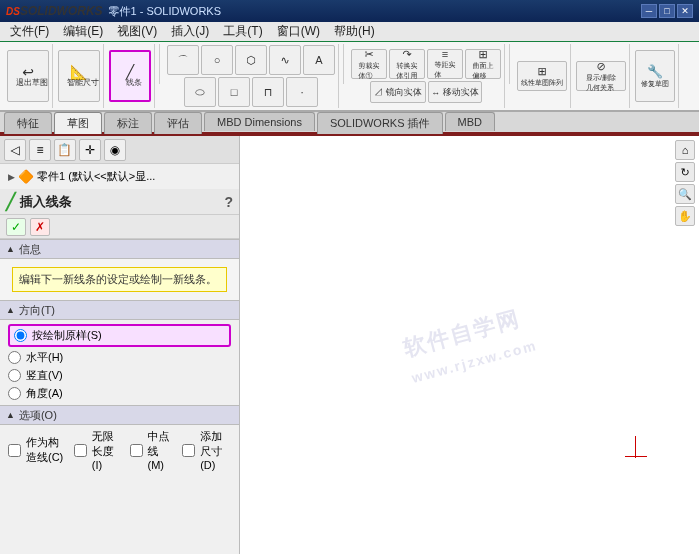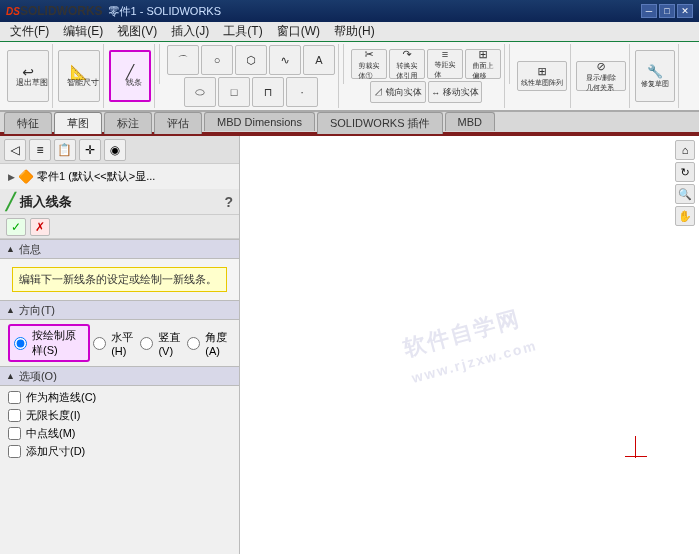--- a/index.html
+++ b/index.html
@@ -264,21 +264,21 @@
       padding: 4px 6px;
       font-size: 11px;
       color: #333;
       line-height: 1.4;
     }
 
     
     .radio-group {
       padding: 4px 8px;
       display: flex;
-      flex-direction: row;
+      flex-direction: column;
       gap: 3px;
     }
     .radio-item {
       display: flex;
       align-items: center;
       gap: 5px;
       font-size: 11px;
       cursor: pointer;
     }
     .radio-item input[type=radio] {
@@ -290,22 +290,22 @@
       border: 2px solid #cc00cc;
       background: #f8e0ff;
       border-radius: 3px;
       padding: 2px 4px;
     }
 
     
     .checkbox-group {
       padding: 4px 8px;
       display: flex;
-      flex-direction: column;
-      gap: 3px;
+      flex-direction: row;
+      gap: 10px;
     }
     .checkbox-item {
       display: flex;
       align-items: center;
       gap: 5px;
       font-size: 11px;
       cursor: pointer;
     }
     .checkbox-item input[type=checkbox] {
       margin: 0;
@@ -388,20 +388,21 @@
     .ds-logo-text {
       color: #e8350a;
       font-weight: bold;
       font-size: 10px;
       font-style: italic;
     }
     .sw-text {
       color: #333;
       font-weight: bold;
       font-size: 12px;
+      font-style: italic;
     }
   </style>
 </head>
 <body>
 
 <div class="titlebar">
   <span class="ds-logo">
     <span class="ds-logo-text">DS </span>
     <span class="sw-text">SOLIDWORKS</span>
   </span>

